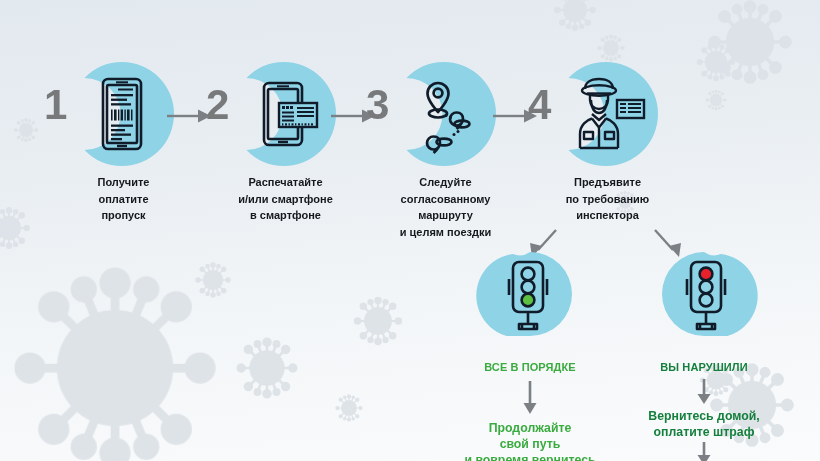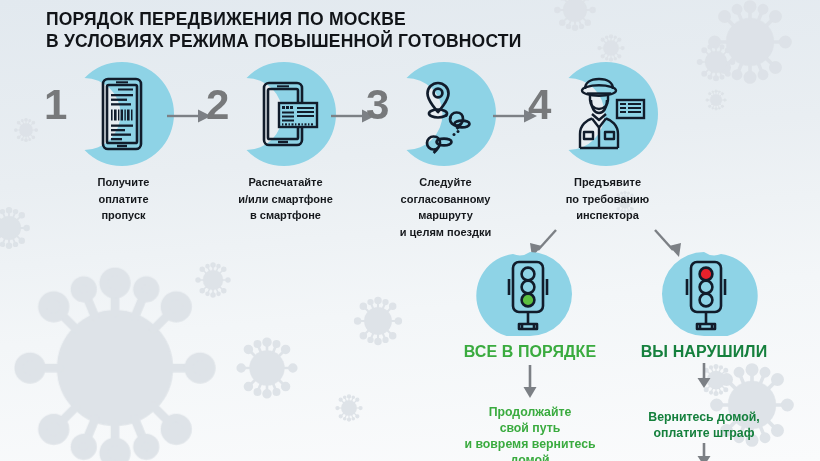--- a/index.html
+++ b/index.html
@@ -41,22 +41,22 @@
 
   
   .branch { position:absolute; left:490px; top:228px; width:240px; height:40px; }
 
   
   .tl-block { position:absolute; width:200px; }
   .tl-graphic { position:relative; width:110px; height:84px; margin:0 auto; }
   .tl-disc { position:absolute; left:0; top:0; width:110px; height:84px; }
   .tl-icon { position:absolute; left:0; top:0; width:110px; height:84px; }
   .tl-head {
-    text-align:center; font-size:16px; font-weight:bold;
-    line-height:15px; margin-top:8px; letter-spacing:.1px;
+    text-align:center; font-size:11px; font-weight:bold;
+    line-height:15px; margin-top:24px; letter-spacing:.1px;
   }
   .tl-body {
     text-align:center; font-size:12.3px; font-weight:bold; line-height:16px;
   }
   .v-arrow { display:block; margin:0 auto; }
   .green { color:#3aab3f; }
   .red   { color:#15803d; }
 </style>
 </head>
 <body>
@@ -109,24 +109,20 @@
         <use href="#virus" transform="translate(716,62) scale(0.24)"></use>
         <use href="#virus" transform="translate(611,48) scale(0.17)"></use>
         <use href="#virus" transform="translate(625,202) scale(0.14)"></use>
         <use href="#virus" transform="translate(575,10) scale(0.26)"></use>
         <use href="#virus" transform="translate(9,228) scale(0.26)"></use>
         <use href="#virus" transform="translate(26,130) scale(0.15)"></use>
       </g>
     </svg>
   </div>
 
-  <h1 class="title">
-    <span class="line">ПОРЯДОК ПЕРЕДВИЖЕНИЯ ПО МОСКВЕ</span>
-    <span class="line">В УСЛОВИЯХ РЕЖИМА ПОВЫШЕННОЙ ГОТОВНОСТИ</span>
-  </h1>
 
   <div class="steps">
 
     <div class="step" style="left:36px">
       <div class="step-graphic">
         <div class="step-num">1</div>
         <svg class="disc" viewBox="0 0 104 104">
           <path fill="#8ed3e6" d="M52,0 A52,52 0 1,1 52,104 A52,52 0 0,1 14.5,88 A30,30 0 0,0 14.5,16 A52,52 0 0,1 52,0 Z"></path>
         </svg>
         <svg class="step-icon" viewBox="0 0 104 104">
@@ -366,21 +362,21 @@
         </g>
       </svg>
     </div>
     <div class="tl-head red">
       <div>ВЫ НАРУШИЛИ</div>
     </div>
     <svg class="v-arrow" width="16" height="26" viewBox="0 0 16 26" style="margin-top:4px">
       <line x1="8" y1="0" x2="8" y2="17" stroke="#7c8085" stroke-width="2.6"></line>
       <path d="M1.5,15 L8,25 L14.5,15 Z" fill="#7c8085"></path>
     </svg>
-    <div class="tl-body red" style="margin-top:20px">
+    <div class="tl-body red" style="margin-top:3px">
       <div>Вернитесь домой,</div>
       <div>оплатите штраф</div>
     </div>
     <svg class="v-arrow" width="16" height="24" viewBox="0 0 16 24" style="margin-top:2px">
       <line x1="8" y1="0" x2="8" y2="15" stroke="#7c8085" stroke-width="2.6"></line>
       <path d="M1.5,13 L8,23 L14.5,13 Z" fill="#7c8085"></path>
     </svg>
 
   </div>
 

